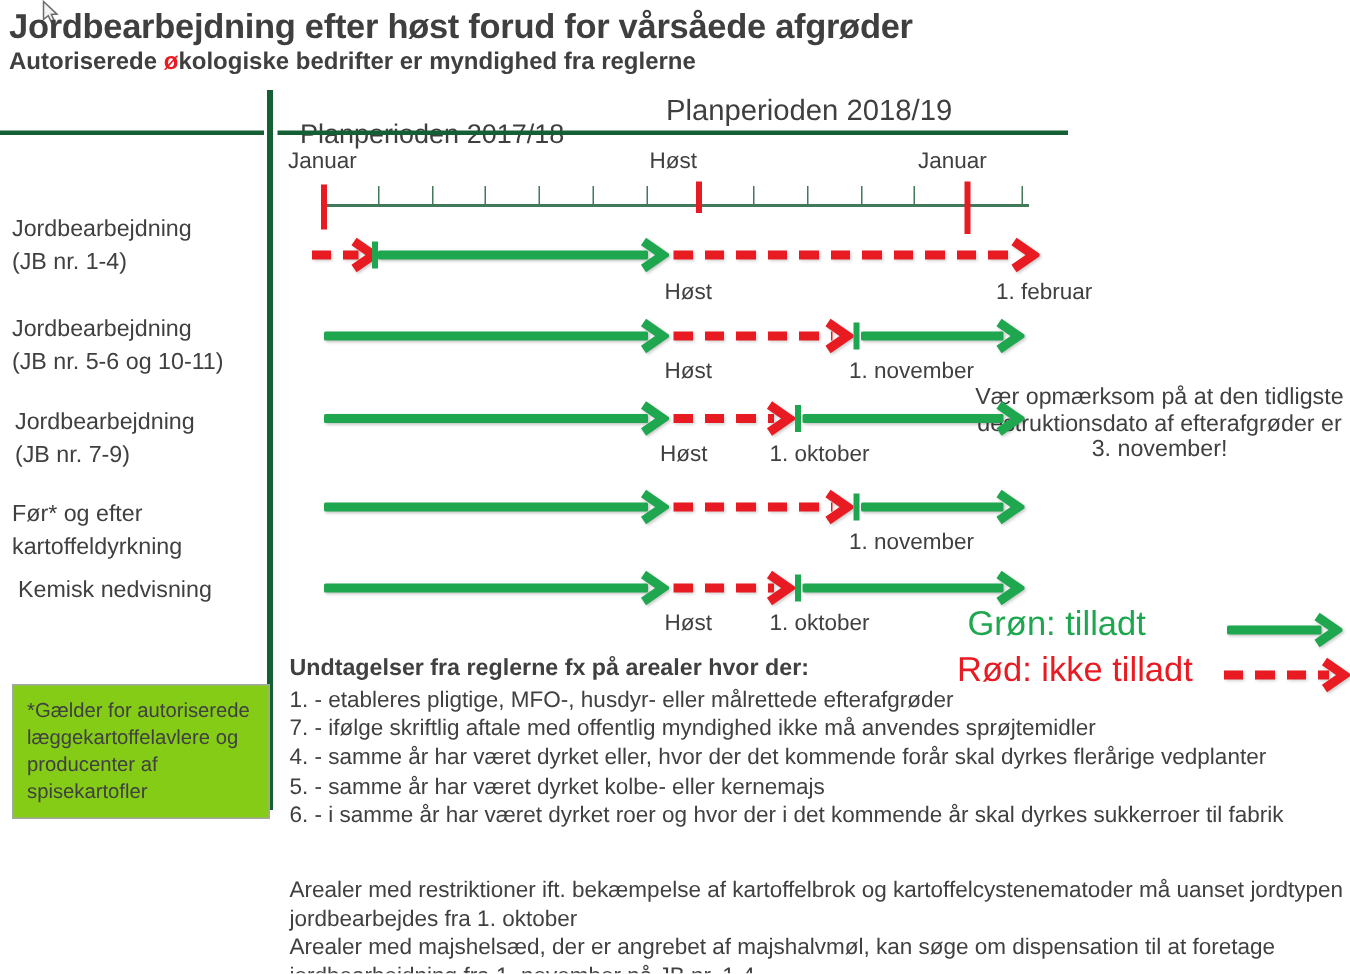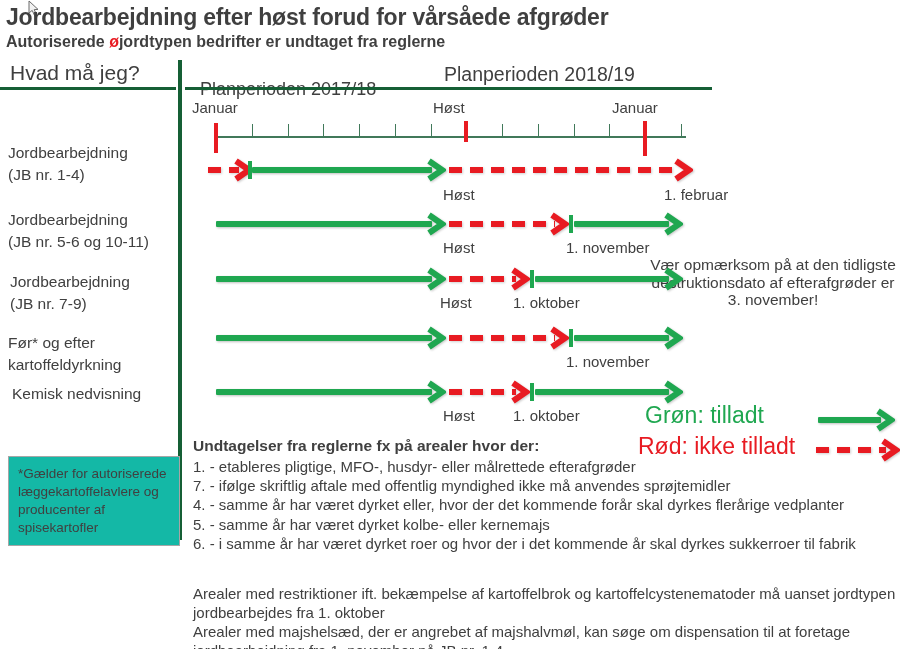--- a/index.html
+++ b/index.html
@@ -35,38 +35,37 @@
          background:repeating-linear-gradient(90deg,var(--red) 0 13px,transparent 13px 21px);
          filter:drop-shadow(1px 1.5px 1px rgba(0,0,0,0.18));}
   .head{position:absolute;width:20px;height:24px;filter:drop-shadow(1px 1.5px 1px rgba(0,0,0,0.22));}
   .gbar{position:absolute;width:4px;height:18px;background:var(--green);}
   .note{left:648px;top:256px;width:250px;font-size:15.5px;line-height:17.5px;text-align:center;color:#404040;}
   .legend-green{left:645px;top:402px;font-size:23px;color:var(--green);white-space:nowrap;text-align:right;}
   .legend-red{left:638px;top:433px;font-size:23px;color:var(--red);white-space:nowrap;text-align:center;}
   .exc-head{left:193px;top:437px;font-size:15.5px;font-weight:bold;white-space:nowrap;color:#404040;}
   .exc-list{left:193px;top:457px;font-size:15px;line-height:19.2px;color:#404040;white-space:nowrap;}
   .footnote{left:8px;top:456px;width:152px;border:1px solid #a6a6a6;padding:8px 9px;
-            font-size:13.5px;line-height:18px;color:#404040;background:#14b8a6;}
+            font-size:13.5px;line-height:18px;color:#404040;background:#84cc16;}
   .footer-par{left:193px;top:584px;width:705px;font-size:15px;line-height:19px;color:#404040;}
   .cursor{left:26px;top:0px;width:14px;height:18px;}
 </style>
 </head>
 <body>
 
 <div id="slide">
 
   <svg class="abs cursor" viewBox="0 0 14 18">
     <path d="M3,1 L3,13 L6.2,10.4 L8.6,15.6 L10.6,14.6 L8.2,9.6 L12,9.4 Z" fill="#f2f2f2" stroke="#6b6b6b" stroke-width="1"></path>
   </svg>
 
   <div class="abs title">Jordbearbejdning efter høst forud for vårsåede afgrøder</div>
 
-  <div class="abs subtitle"><span>Autoriserede </span><span class="redchar">ø</span><span>jordtypen bedrifter er undtaget fra reglerne</span></div>
-
-  <div class="abs hvad">Hvad må jeg?</div>
+  <div class="abs subtitle"><span>Autoriserede </span><span class="redchar">ø</span><span>kologiske bedrifter er myndighed fra reglerne</span></div>
+
   <div class="abs period1">Planperioden 2017/18</div>
   <div class="abs period2">Planperioden 2018/19</div>
 
   <div class="hrule" style="left:0;top:87px;width:176px;"></div>
   <div class="hrule" style="left:185px;top:87px;width:527px;"></div>
   <div class="vrule" style="left:178px;top:60px;height:480px;"></div>
 
   <div class="abs note">Vær opmærksom på at den tidligste destruktionsdato af efterafgrøder er 3. november!</div>
 
   <div class="abs legend-green">Grøn: tilladt</div>

